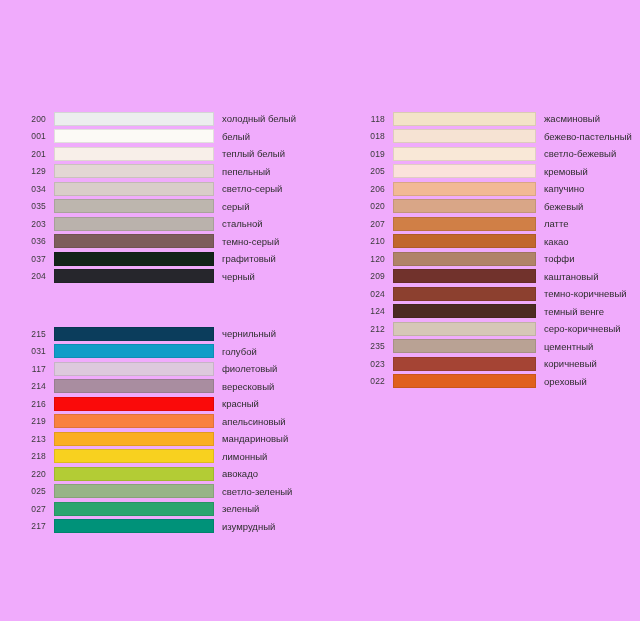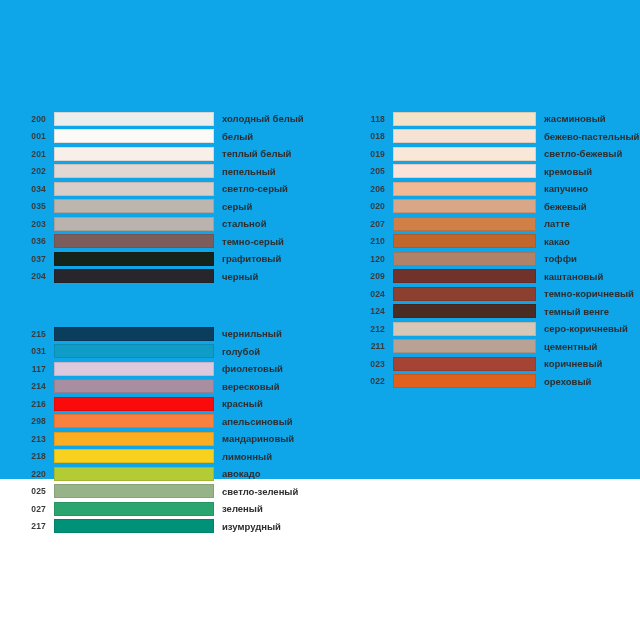--- a/index.html
+++ b/index.html
@@ -10,23 +10,22 @@
   body {
     width: 640px;
     height: 640px;
     font-family: "Liberation Sans", "DejaVu Sans", sans-serif;
     color: #333333;
     overflow: hidden;
   }
   #sheet {
     position: relative;
     width: 640px;
-    height: 479px;
-    background: #0ea5e9;
-    font-weight: bold;
+    height: 621px;
+    background: #f0abfc;
   }
   .column {
     position: absolute;
     top: 110px;
   }
   #col-left  { left: 8px;   width: 310px; }
   #col-right { left: 347px; width: 300px; }
 
   .group { display: block; }
   .group + .group { margin-top: 40px; }
@@ -78,21 +77,21 @@
           <span class="code">001</span>
           <span class="chip" style="background-color: rgb(252, 250, 246);"></span>
           <span class="name">белый</span>
         </div>
         <div class="swatch-row">
           <span class="code">201</span>
           <span class="chip" style="background-color: rgb(248, 239, 233);"></span>
           <span class="name">теплый белый</span>
         </div>
         <div class="swatch-row">
-          <span class="code">202</span>
+          <span class="code">129</span>
           <span class="chip" style="background-color: rgb(227, 215, 212);"></span>
           <span class="name">пепельный</span>
         </div>
         <div class="swatch-row">
           <span class="code">034</span>
           <span class="chip" style="background-color: rgb(217, 205, 201);"></span>
           <span class="name">светло-серый</span>
         </div>
         <div class="swatch-row">
           <span class="code">035</span>
@@ -140,21 +139,21 @@
           <span class="code">214</span>
           <span class="chip" style="background-color: rgb(169, 141, 160);"></span>
           <span class="name">вересковый</span>
         </div>
         <div class="swatch-row">
           <span class="code">216</span>
           <span class="chip" style="background-color: rgb(250, 10, 10);"></span>
           <span class="name">красный</span>
         </div>
         <div class="swatch-row">
-          <span class="code">298</span>
+          <span class="code">219</span>
           <span class="chip" style="background-color: rgb(249, 129, 63);"></span>
           <span class="name">апельсиновый</span>
         </div>
         <div class="swatch-row">
           <span class="code">213</span>
           <span class="chip" style="background-color: rgb(251, 174, 33);"></span>
           <span class="name">мандариновый</span>
         </div>
         <div class="swatch-row">
           <span class="code">218</span>
@@ -244,21 +243,21 @@
           <span class="code">124</span>
           <span class="chip" style="background-color: rgb(76, 43, 34);"></span>
           <span class="name">темный венге</span>
         </div>
         <div class="swatch-row">
           <span class="code">212</span>
           <span class="chip" style="background-color: rgb(214, 199, 183);"></span>
           <span class="name">серо-коричневый</span>
         </div>
         <div class="swatch-row">
-          <span class="code">211</span>
+          <span class="code">235</span>
           <span class="chip" style="background-color: rgb(185, 162, 148);"></span>
           <span class="name">цементный</span>
         </div>
         <div class="swatch-row">
           <span class="code">023</span>
           <span class="chip" style="background-color: rgb(165, 68, 52);"></span>
           <span class="name">коричневый</span>
         </div>
         <div class="swatch-row">
           <span class="code">022</span>

